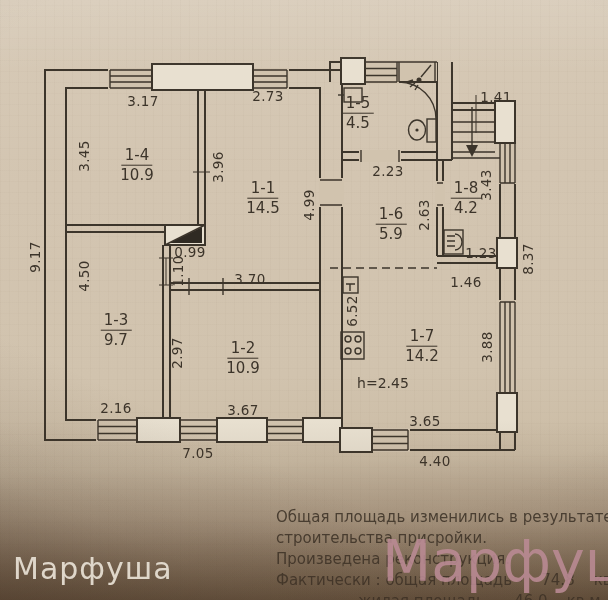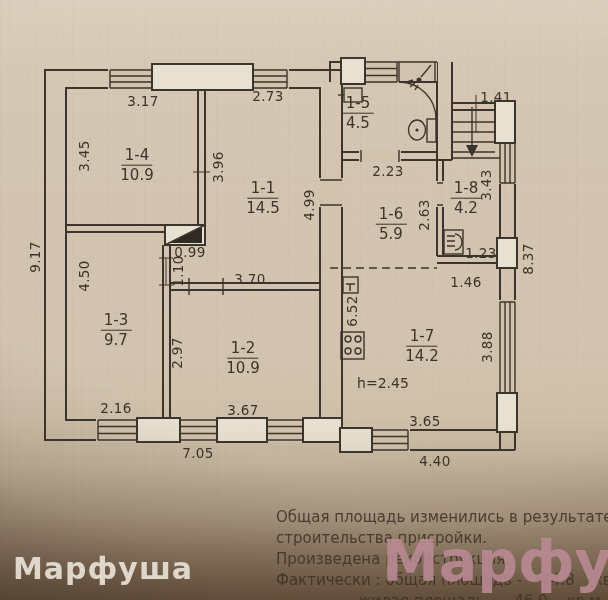--- a/index.html
+++ b/index.html
@@ -19,21 +19,21 @@
        color:#3c342a;white-space:nowrap;}
   .dim.v{transform:translate(-50%,-50%) rotate(-90deg);}
   .room{position:absolute;transform:translate(-50%,-50%);text-align:center;font-size:15px;
         color:#3c342a;line-height:1.12;}
   .room .rid{display:inline-block;border-bottom:1.4px solid #3c342a;padding:0 3px 1px;}
   .room .rarea{display:block;padding-top:1px;}
   .hnote{position:absolute;transform:translate(-50%,-50%);font-size:14px;color:#3c342a;white-space:nowrap;}
   .notes{position:absolute;left:276px;top:507px;font-size:15px;line-height:21px;color:#4a4034;}
   .notes div{white-space:pre;}
   .notes .indent{padding-left:82px;}
-  .wm{position:absolute;font-weight:bold;z-index:6;pointer-events:none;}
+  .wm{position:absolute;font-weight:normal;z-index:6;pointer-events:none;}
   .wm-small{left:13px;top:551px;font-size:30px;color:#e9e2d6;opacity:0.92;letter-spacing:1px;}
   .wm-large{left:382px;top:528px;font-size:57px;color:#bb8b95;opacity:0.88;}
 </style>
 </head>
 <body>
 
 <div class="photo">
   <div class="drawing">
 
     <svg width="608" height="600" viewBox="0 0 608 600">

